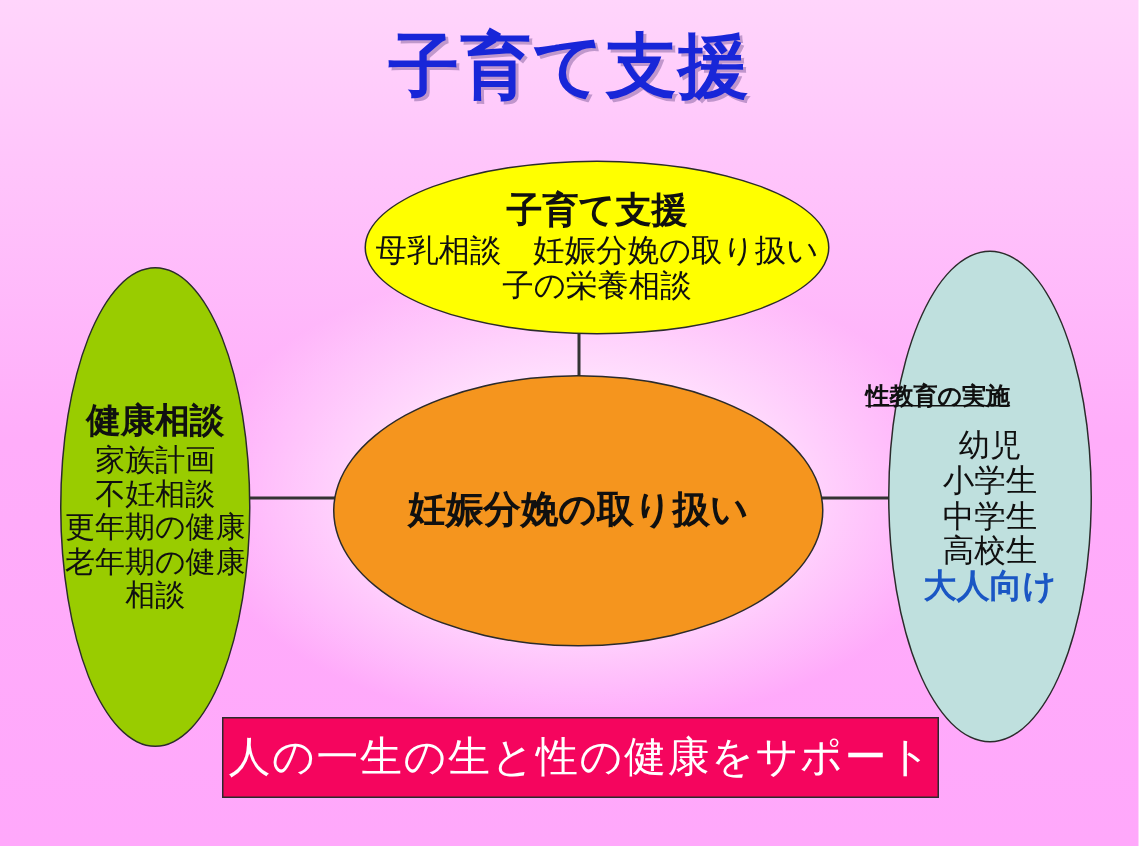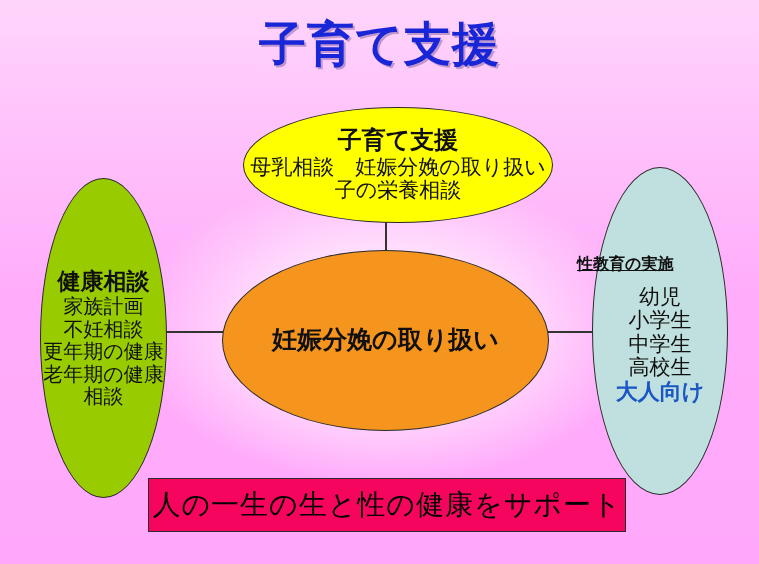--- a/index.html
+++ b/index.html
@@ -113,21 +113,21 @@
   #banner {
     position: absolute;
     left: 148px; top: 478px;
     width: 478px; height: 54px;
     background: #f5055e;
     border: 1.6px solid #2b2b2b;
     box-sizing: border-box;
     display: flex;
     align-items: center;
     justify-content: center;
-    color: #000000;
+    color: #ffffff;
     font-size: 28px;
     letter-spacing: 1px;
     white-space: nowrap;
   }
 </style>
 </head>
 <body>
 
 <div id="slide">
 

